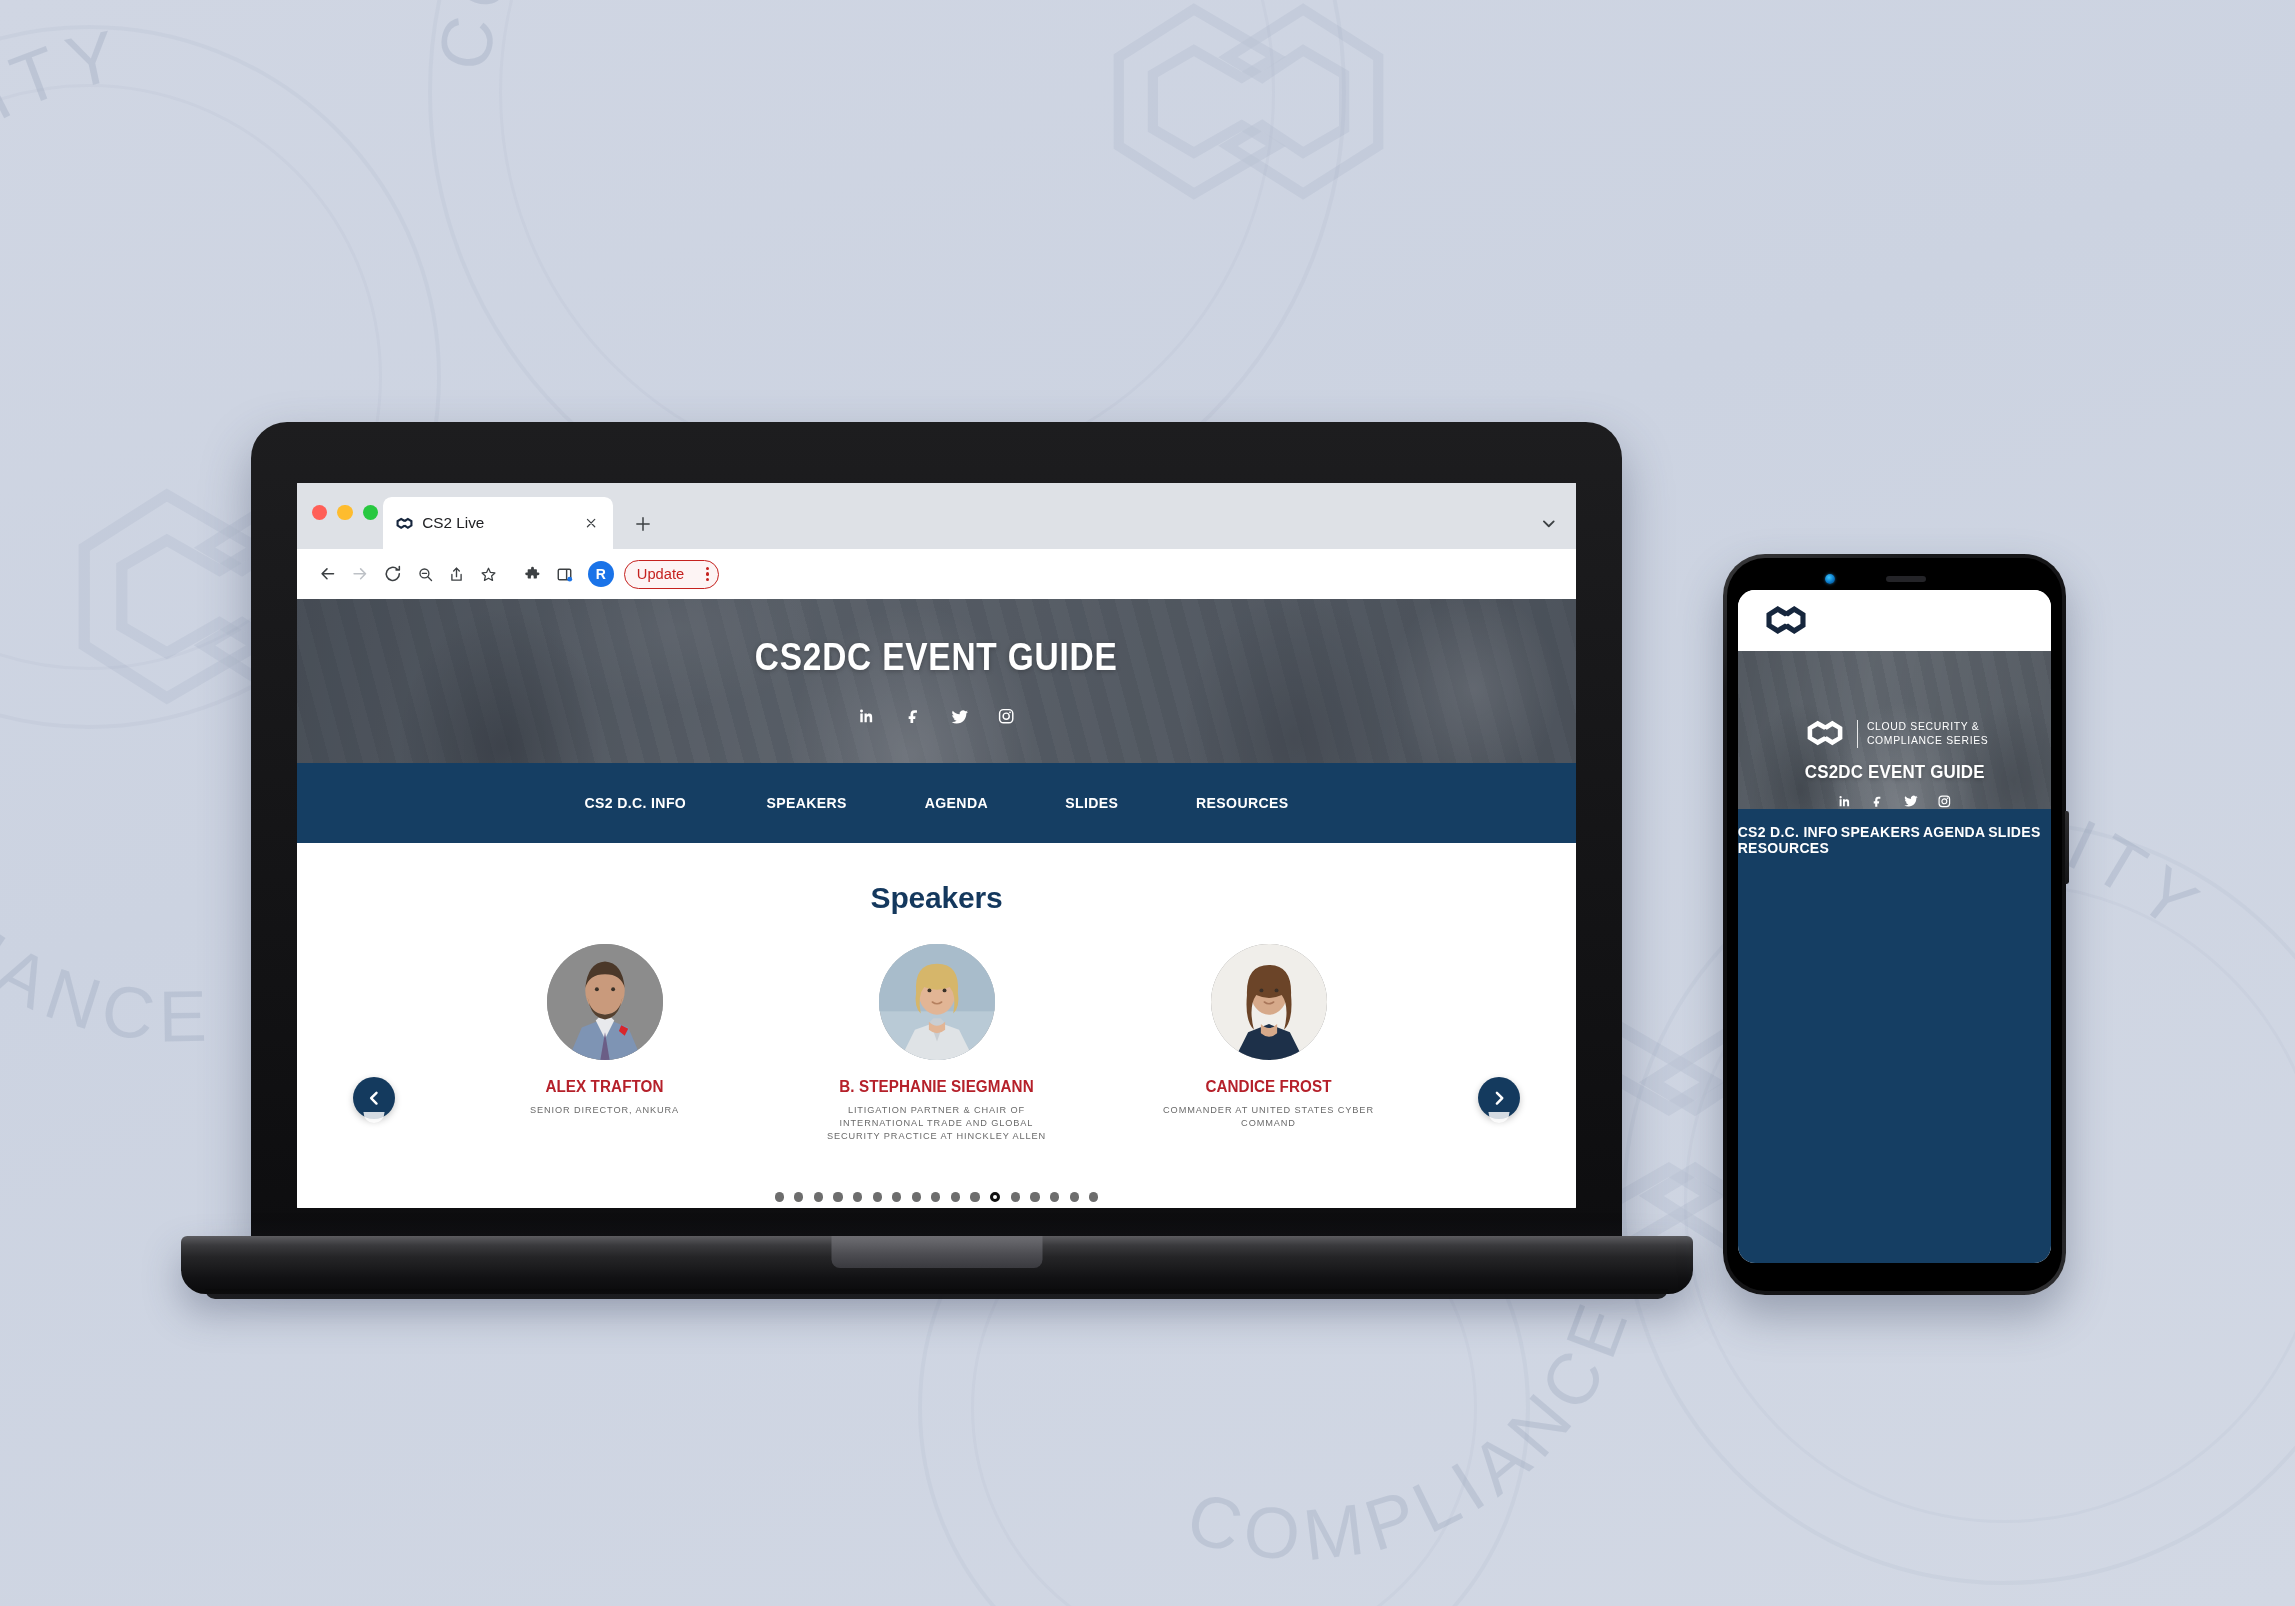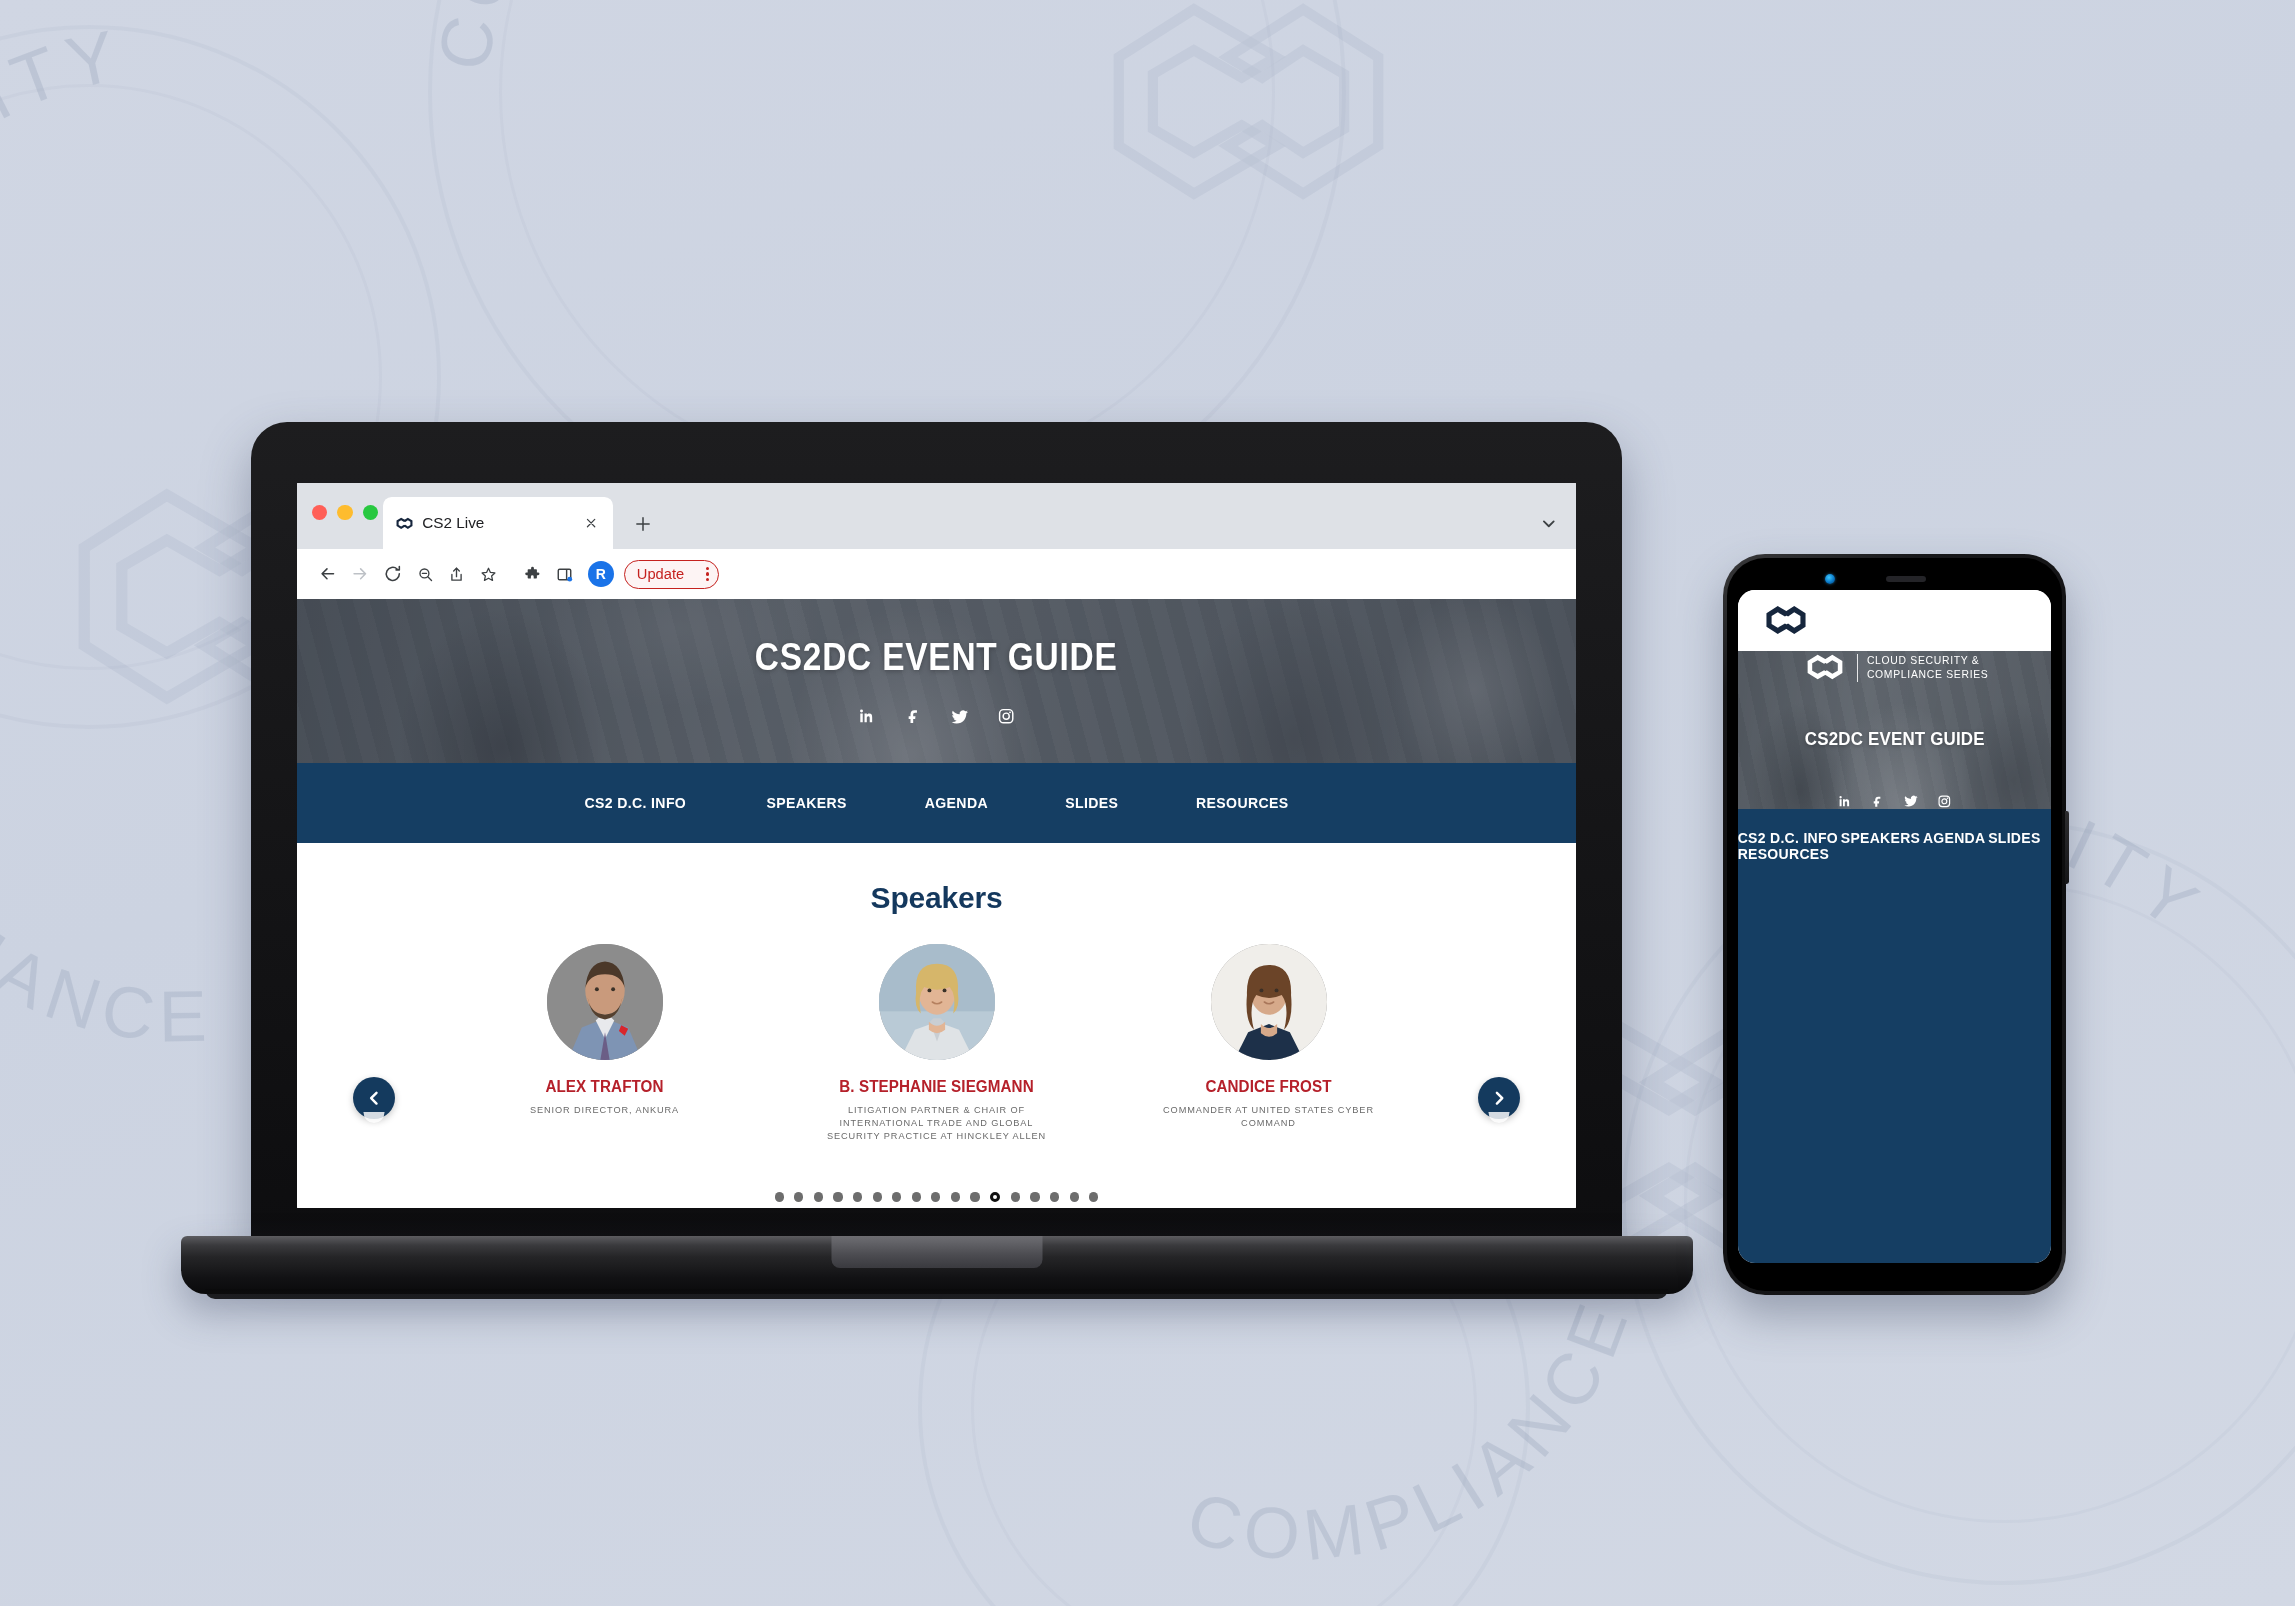--- a/index.html
+++ b/index.html
@@ -484,21 +484,21 @@
       radial-gradient(ellipse 104px 147px at 52% 96%, rgba(212,216,220,.45), transparent 68%),
       radial-gradient(ellipse 73px 110px at 88% 82%, rgba(58,66,78,.48), transparent 72%);
   }
   .ph-hero-scrim { position: absolute; inset: 0; background: rgba(50,60,72,.40); }
   .ph-hero-in {
     position: relative;
     height: 100%;
     display: flex;
     flex-direction: column;
     align-items: center;
-    justify-content: space-between;
+    justify-content: flex-end;
     gap: 9.8px;
   }
   .lockup { display: flex; align-items: center; gap: 8.6px; }
   .lockup-div { width: 1.2px; height: 28px; background: rgba(255,255,255,.85); }
   .lockup-txt {
     color: #fff;
     font-size: 10.4px;
     letter-spacing: 0.7px;
     line-height: 1.35;
     text-align: left;
@@ -509,21 +509,21 @@
     font-weight: 700;
     letter-spacing: 0.2px;
     transform: scaleX(.92);
     text-shadow: 0 1.2px 4.9px rgba(0,0,0,.3);
   }
   .ph-socials { display: flex; gap: 18.4px; align-items: center; }
 
   .ph-nav {
     background: #153e63;
     flex: 1;
-    padding: 20px 0 0;
+    padding: 14px 0 0;
   }
   .ph-navitem {
     color: #fff;
     font-size: 14px;
     font-weight: 700;
     letter-spacing: 0.3px;
     text-align: center;
     padding: 16.5px 0;
     transform: scaleX(.93);
   }

